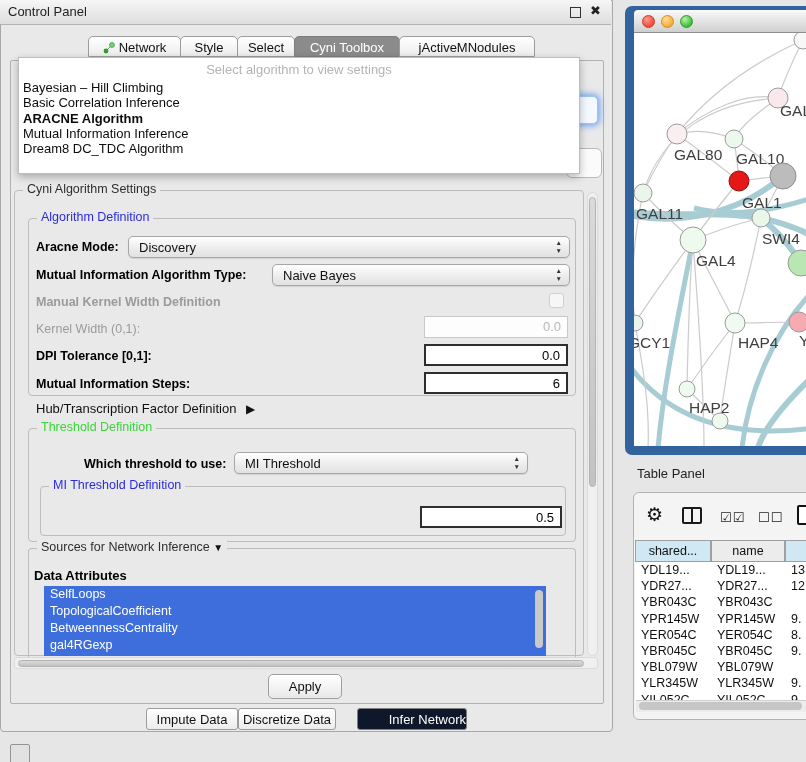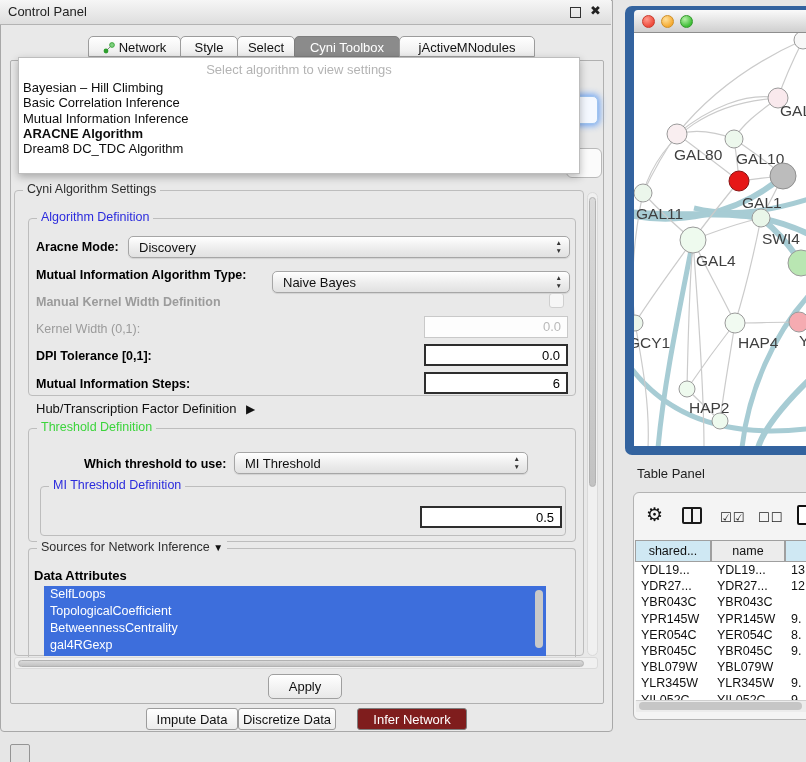--- a/index.html
+++ b/index.html
@@ -17,21 +17,21 @@
   .close-ico{position:absolute;right:10px;top:3px;font-size:13px;font-weight:bold;color:#222;}
 
   
   .tab{position:absolute;top:36px;height:21px;background:linear-gradient(#ffffff,#ececec);
        border:1px solid #9c9c9c;border-radius:5px 5px 0 0;text-align:center;font-size:13px;
        line-height:21px;color:#111;box-sizing:border-box;}
   .tab.sel{background:#8b8b8b;color:#fff;border-color:#7e7e7e;}
   .btab{position:absolute;top:708px;height:22px;background:linear-gradient(#ffffff,#ececec);
        border:1px solid #9c9c9c;border-radius:3px;text-align:center;font-size:13px;
        line-height:22px;color:#111;box-sizing:border-box;}
-  .btab.sel{background:#7f1d1d;color:#fff;border-color:#7e7e7e;}
+  .btab.sel{background:#0f172a;color:#fff;border-color:#7e7e7e;text-align:right;}
   .nticon{display:inline-block;vertical-align:-2px;margin-right:4px;}
 
   
   .main-panel{left:10px;top:60px;width:592px;height:642px;border:1px solid #b0b0b0;
       border-radius:2px;background:#e9e9e9;}
 
   
   .frag1{left:570px;top:96px;width:26px;height:26px;border-radius:5px;border:1px solid #9ec3ef;
       background:#f4f8ff;box-shadow:0 0 6px 2px rgba(96,156,245,.85);z-index:10;}
   .frag2{left:566px;top:148px;width:34px;height:28px;border-radius:6px;border:1px solid #b9b9b9;
@@ -137,42 +137,42 @@
   <div class="abs main-panel"></div>
 
   <div class="abs frag1"></div>
   <div class="abs frag2"></div>
 
   <div class="abs popup">
     <div class="popup-prompt">Select algorithm to view settings</div>
     <div class="popup-list">
         <div class="popup-item">Bayesian – Hill Climbing</div>
         <div class="popup-item">Basic Correlation Inference</div>
+        <div class="popup-item bold">ARACNE Algorithm</div>
         <div class="popup-item">Mutual Information Inference</div>
-        <div class="popup-item bold">ARACNE Algorithm</div>
         <div class="popup-item">Dream8 DC_TDC Algorithm</div>
       </div>
   </div>
 
   <div class="group" style="left:14px;top:190px;width:570px;height:466px;">
     <span class="legend">Cyni Algorithm Settings</span>
   </div>
 
   <div class="group" style="left:28px;top:218px;width:548px;height:178px;">
     <span class="legend blue">Algorithm Definition</span>
   </div>
 
   <span class="lbl" style="left:36px;top:240px;text-align:center;">Aracne Mode:</span>
   <div class="combo" style="left:128px;top:236px;width:442px;">
     <span class="val">Discovery</span>
     <span class="spin"><span>▲</span><br><span>▼</span></span>
   </div>
 
   <span class="lbl" style="left:36px;top:268px;">Mutual Information Algorithm Type:</span>
-  <div class="combo" style="left:272px;top:271px;width:298px;">
+  <div class="combo" style="left:272px;top:264px;width:298px;">
     <span class="val">Naive Bayes</span>
     <span class="spin"><span>▲</span><br><span>▼</span></span>
   </div>
 
   <span class="lbl dis" style="left:36px;top:295px;">Manual Kernel Width Definition</span>
   <span class="chk" style="left:549px;top:293px;"></span>
 
   <span class="lbl dis" style="left:36px;top:322px;font-weight:normal;">Kernel Width (0,1):</span>
   <div class="tfield dis" style="left:424px;top:316px;width:144px;">
     <span>0.0</span>

